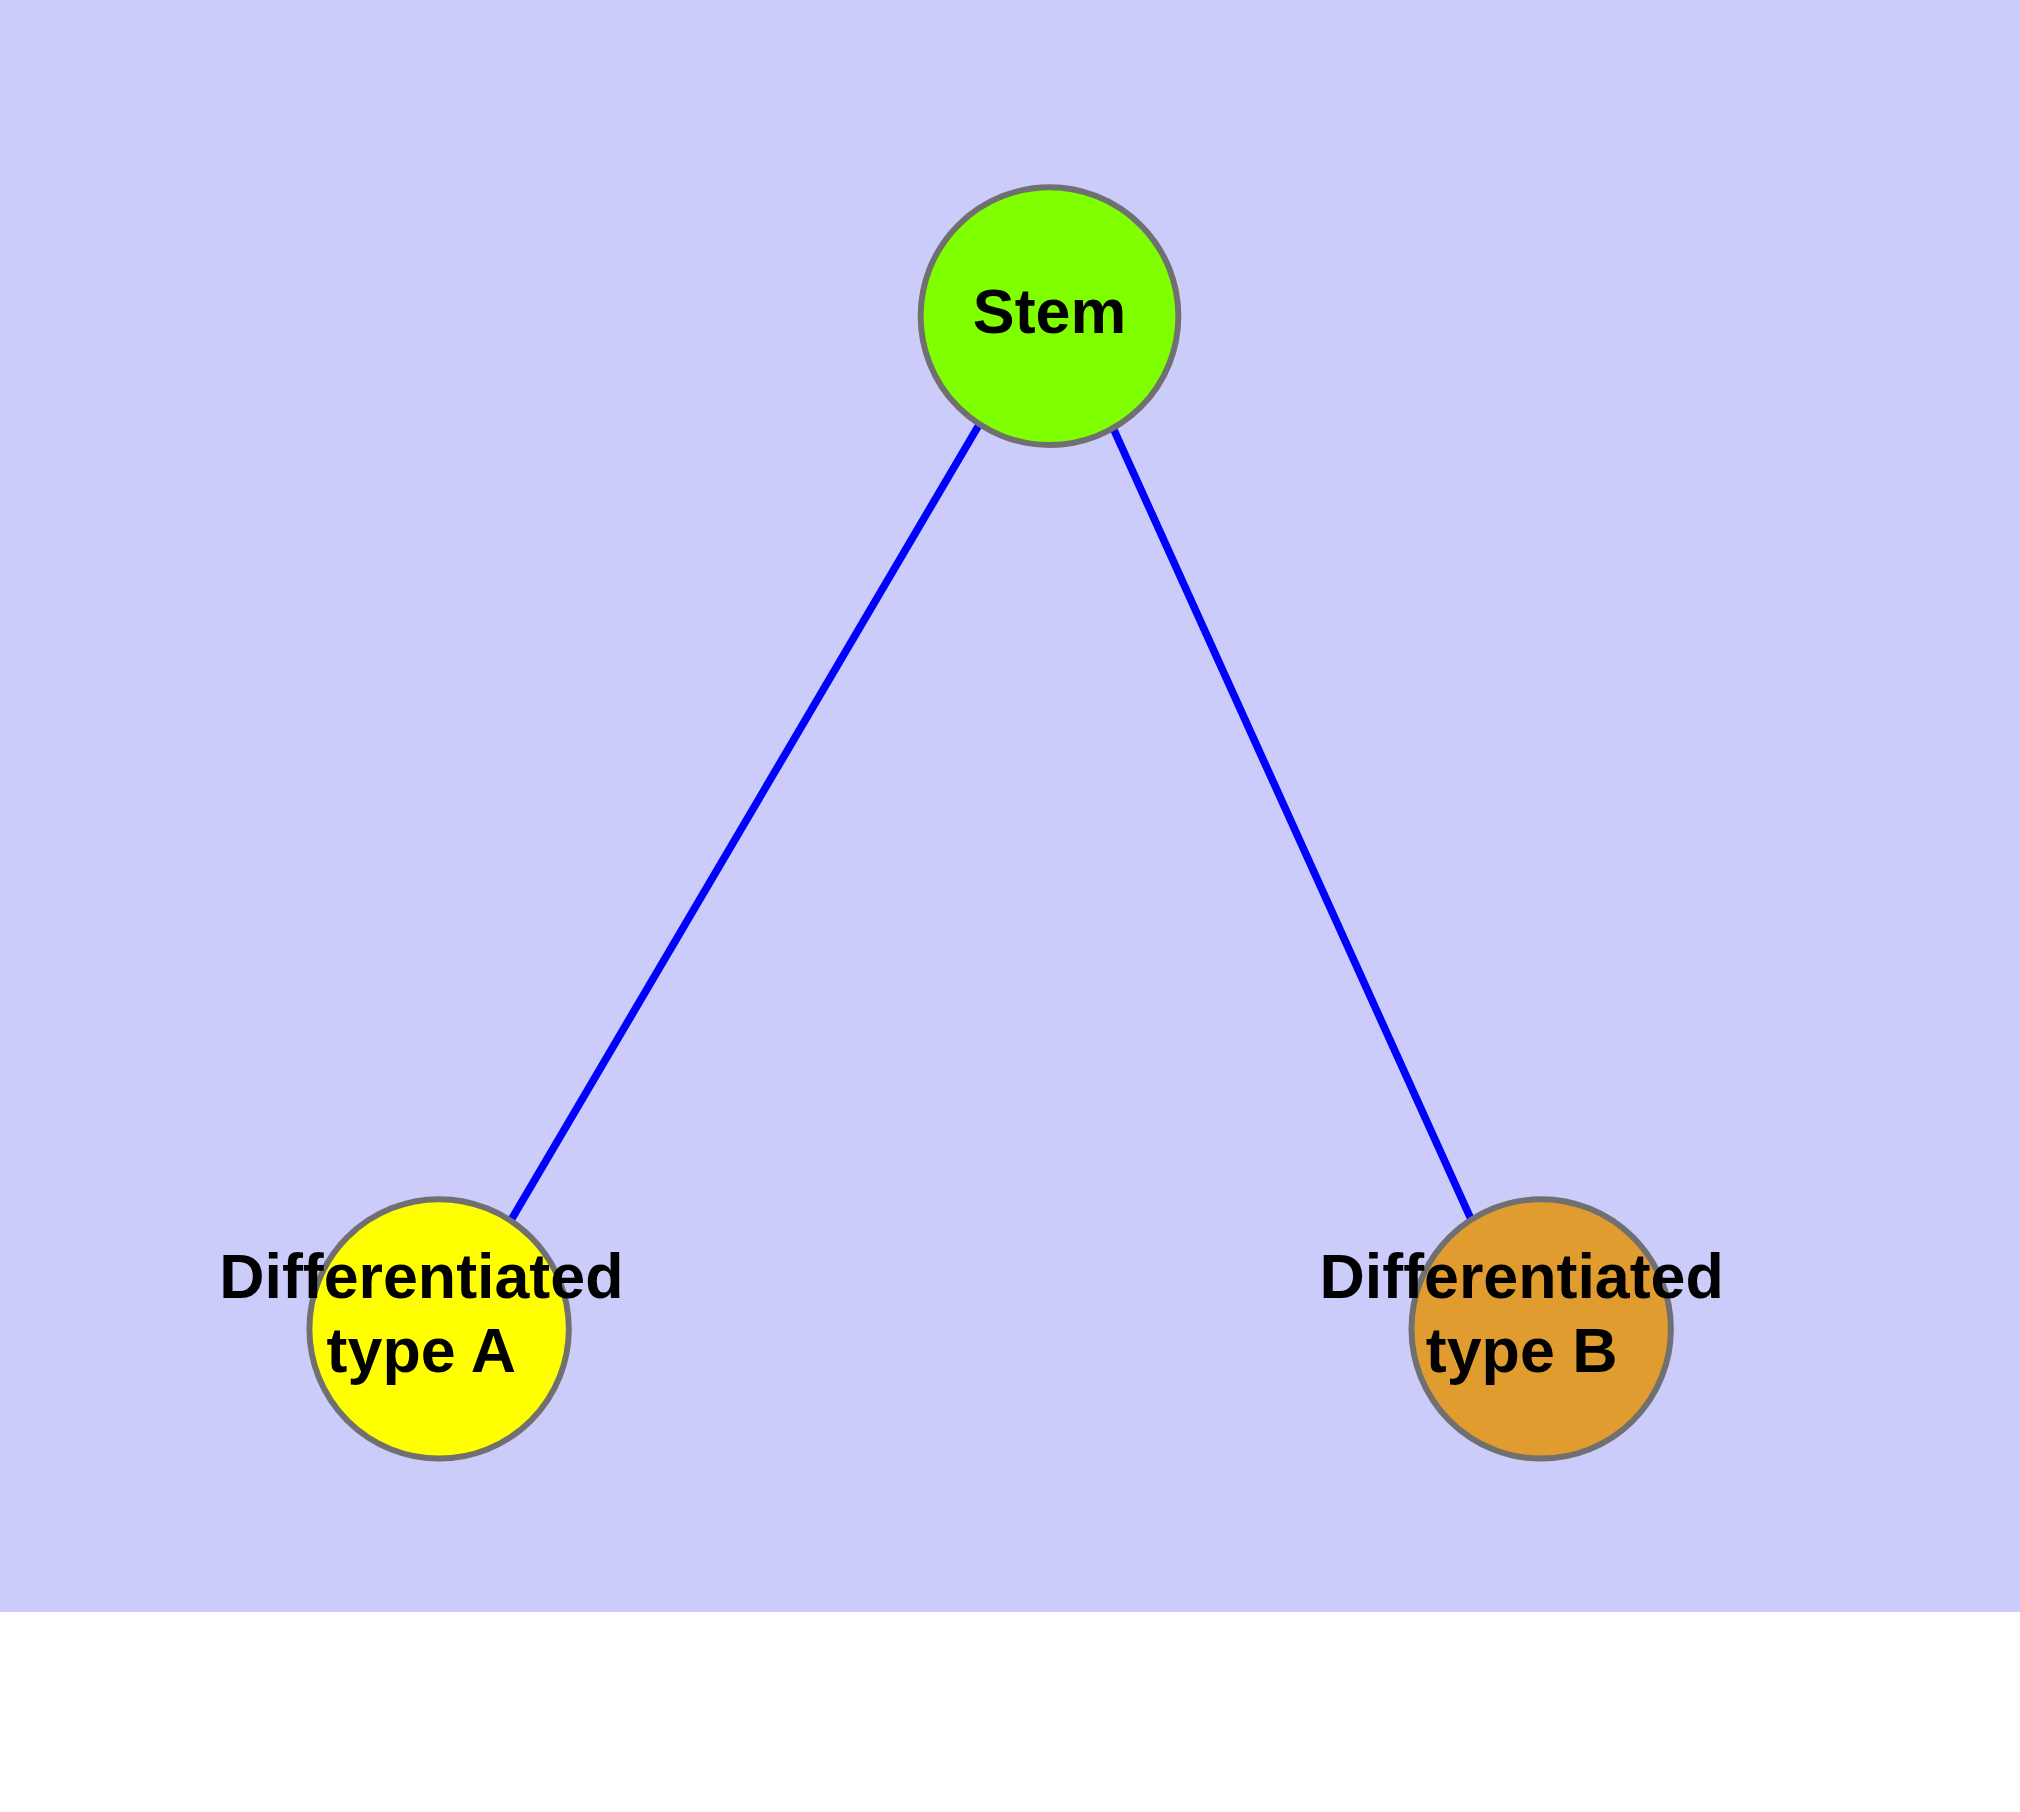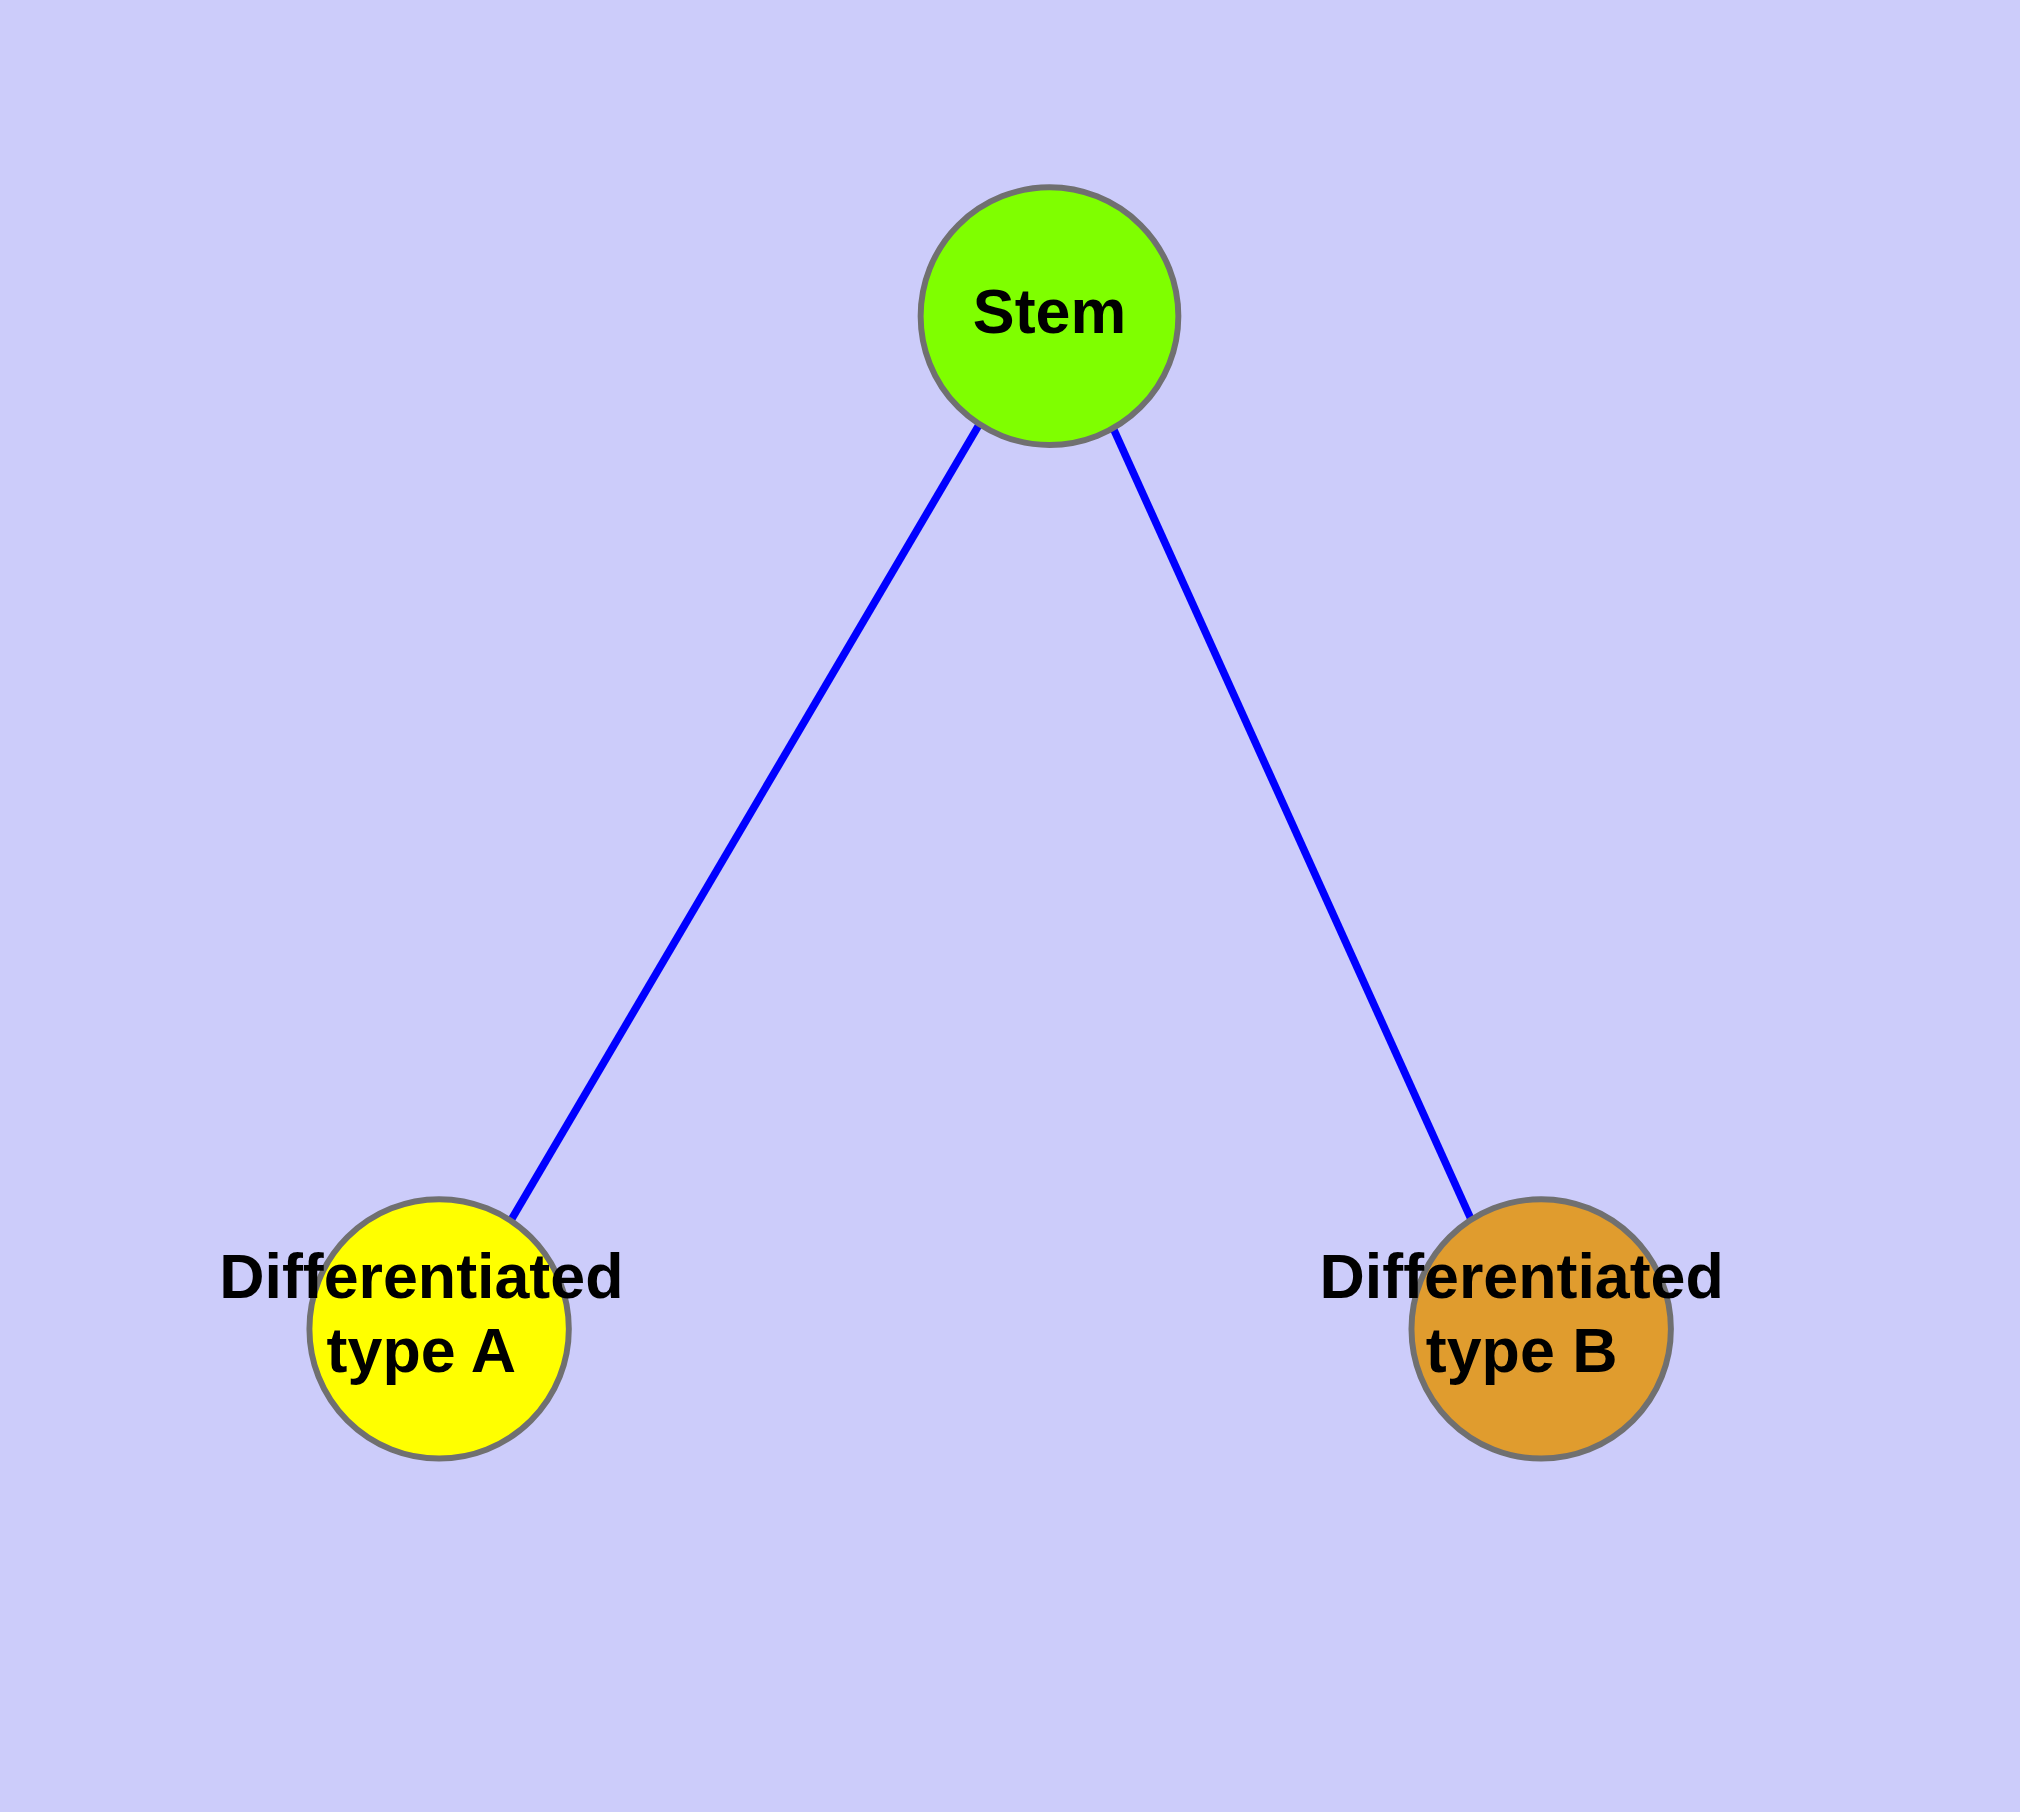--- a/index.html
+++ b/index.html
@@ -41,21 +41,21 @@
     font-weight: bold;
     fill: #000000;
     text-anchor: middle;
     dominant-baseline: middle;
     white-space: pre;
   }
 </style>
 </head>
 <body>
 
-<div id="canvas" style="width: 2021px; height: 1812px;">
+<div id="canvas" style="width: 2021px; height: 1612px;">
 
   <div id="graph-bg" style="background: rgb(204, 204, 250);"></div>
 
   <svg id="graph-svg" viewBox="0 0 2384 2138" preserveAspectRatio="none" style="width: 2021px; height: 1812px;">
 
     <g id="edges-layer">
         <line x1="1155" y1="501" x2="602" y2="1441" stroke="#0000ff" stroke-width="9" class="edge-line"></line>
         <line x1="1313" y1="505" x2="1735" y2="1438" stroke="#0000ff" stroke-width="9" class="edge-line"></line>
       </g>
     <g id="nodes-layer">

